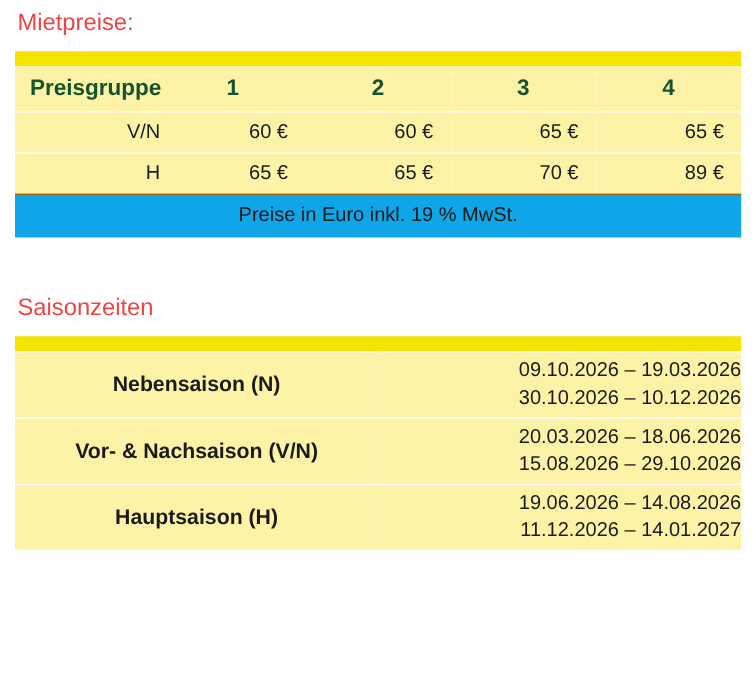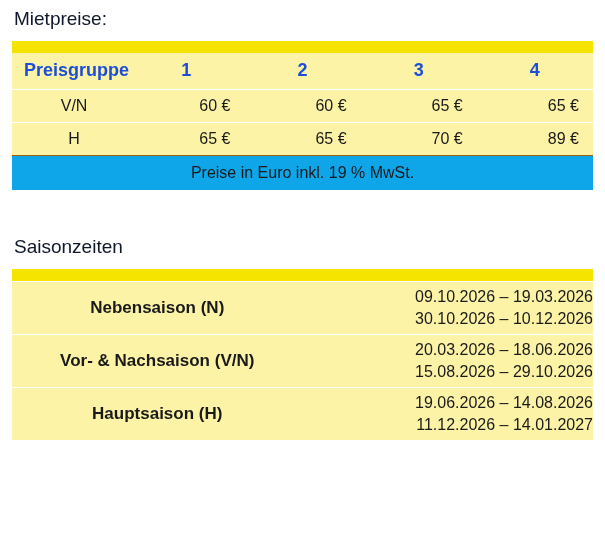--- a/index.html
+++ b/index.html
@@ -19,21 +19,21 @@
     width: 605px;
     height: 558px;
     box-sizing: border-box;
     padding: 0 12px;
   }
 
   
   .section-title {
     font-size: 19px;
     font-weight: 400;
-    color: #0f172a;
+    color: #ef4444;
     line-height: 1.2;
   }
   #prices-title {
     padding-top: 8px;
     padding-left: 2px;
     margin-bottom: 10px;
   }
 
   table.price-table {
     border-collapse: collapse;
@@ -47,38 +47,38 @@
   }
   .bar-row td {
     height: 12px;
     background: #f5e400;
   }
   .head-row th {
     background: #fdf3a6;
     height: 36px;
     font-size: 18px;
     font-weight: bold;
-    color: #1d4ed8;
+    color: #14532d;
   }
   .head-row th.label-col {
     text-align: left;
     padding-left: 12px;
   }
   .head-row th.num-col {
     text-align: center;
   }
   .data-row td {
     background: #fdf3a6;
     height: 32px;
     font-size: 16px;
     font-weight: 400;
     border-top: 1px solid #ffffff;
   }
   .data-row td.label-col {
-    text-align: center;
+    text-align: right;
     padding-left: 8px;
   }
   .data-row td.price-col {
     text-align: right;
     padding-right: 14px;
   }
   .note-row td {
     background: #0ea5e9;
     height: 34px;
     text-align: center;

